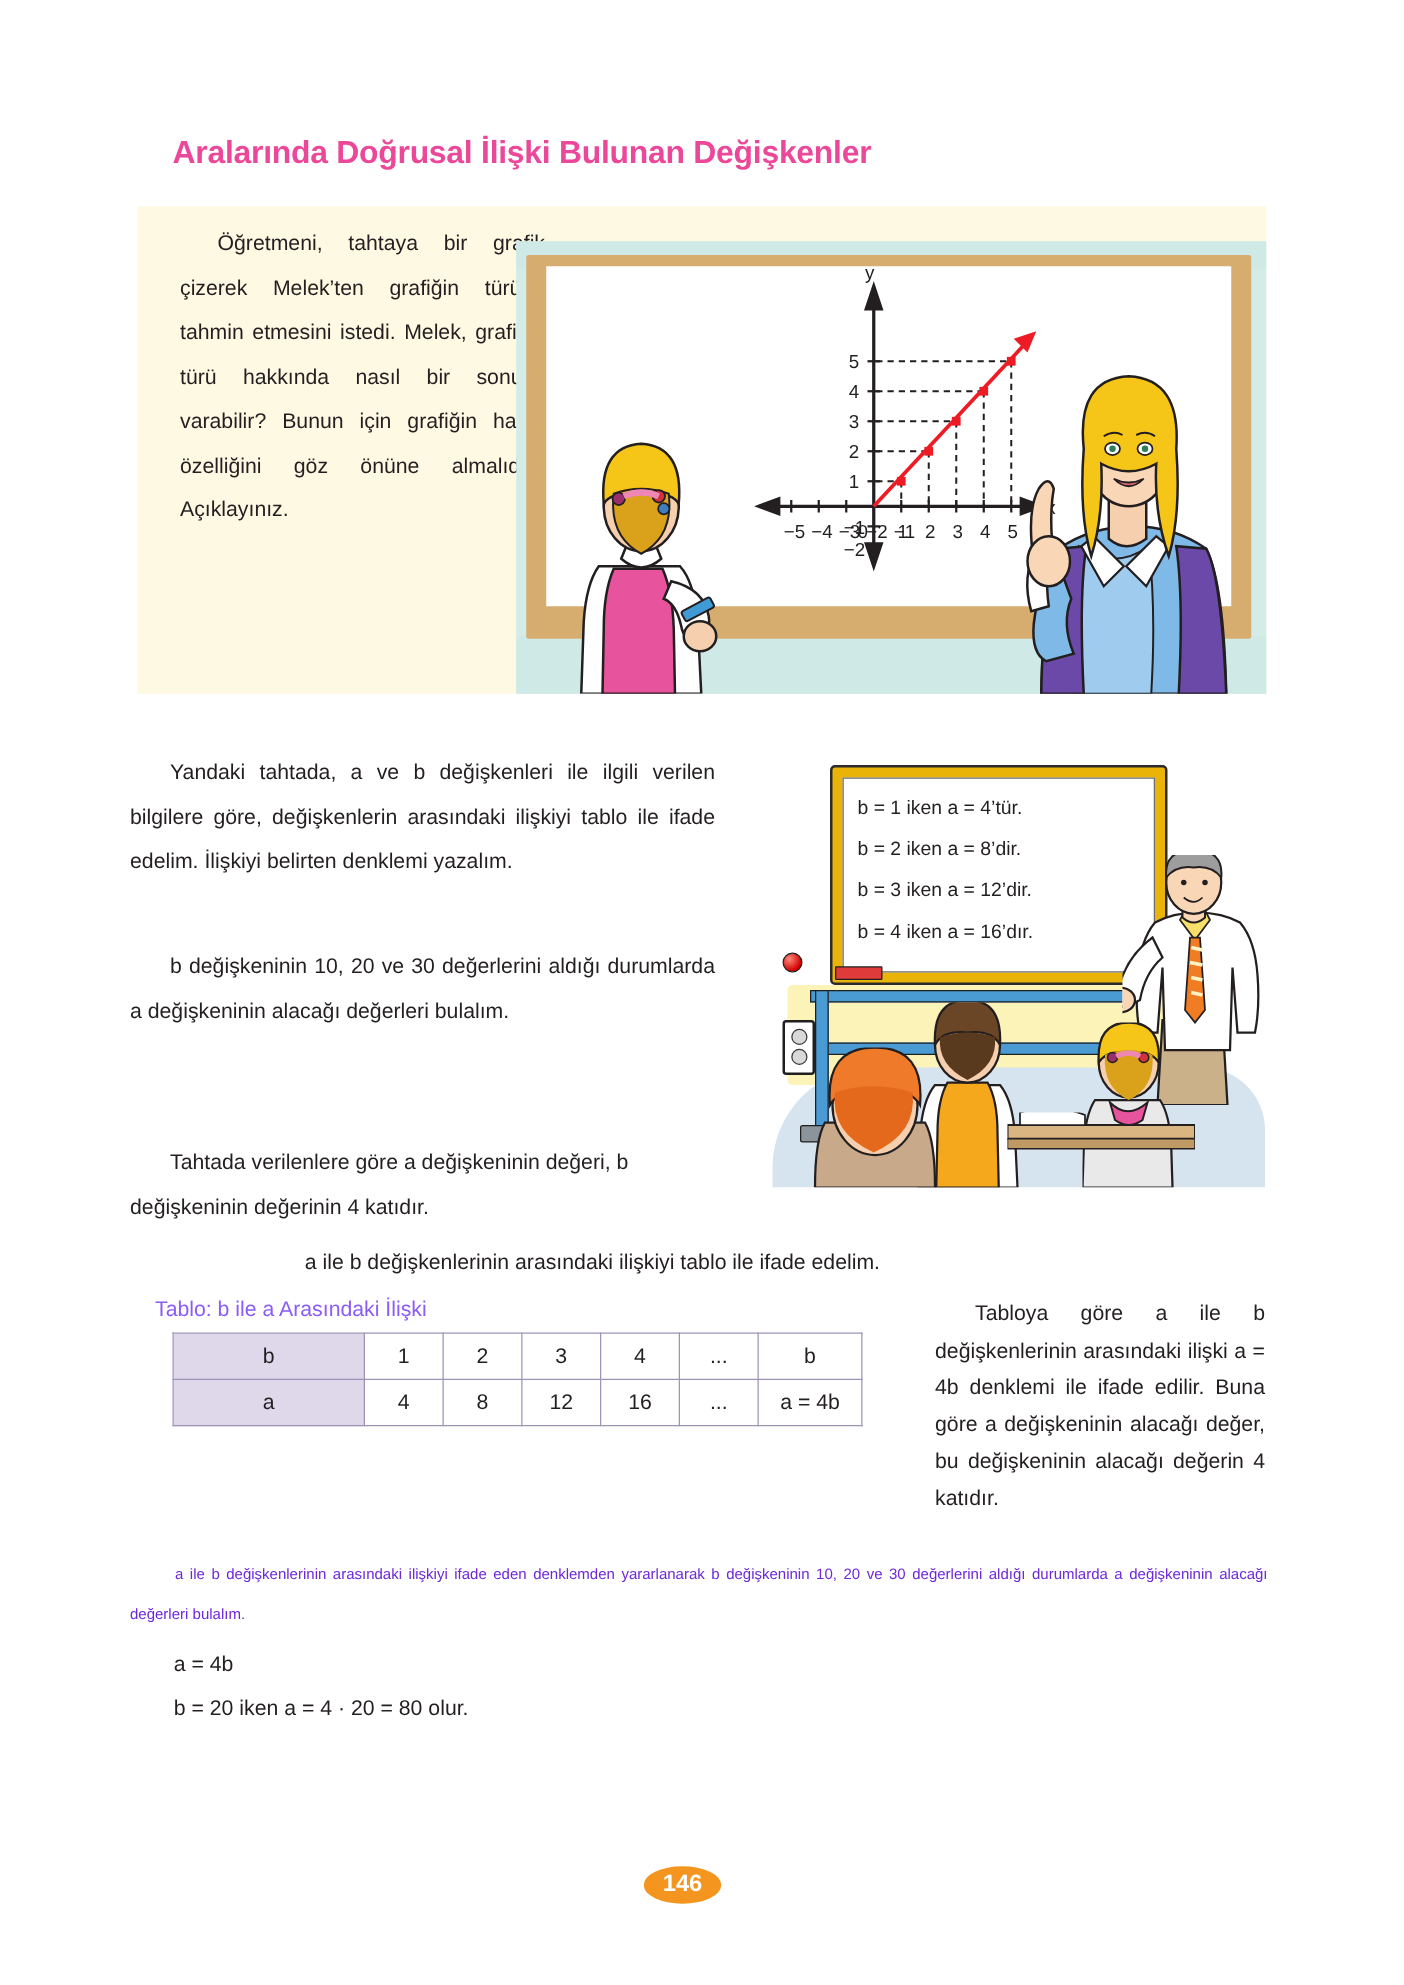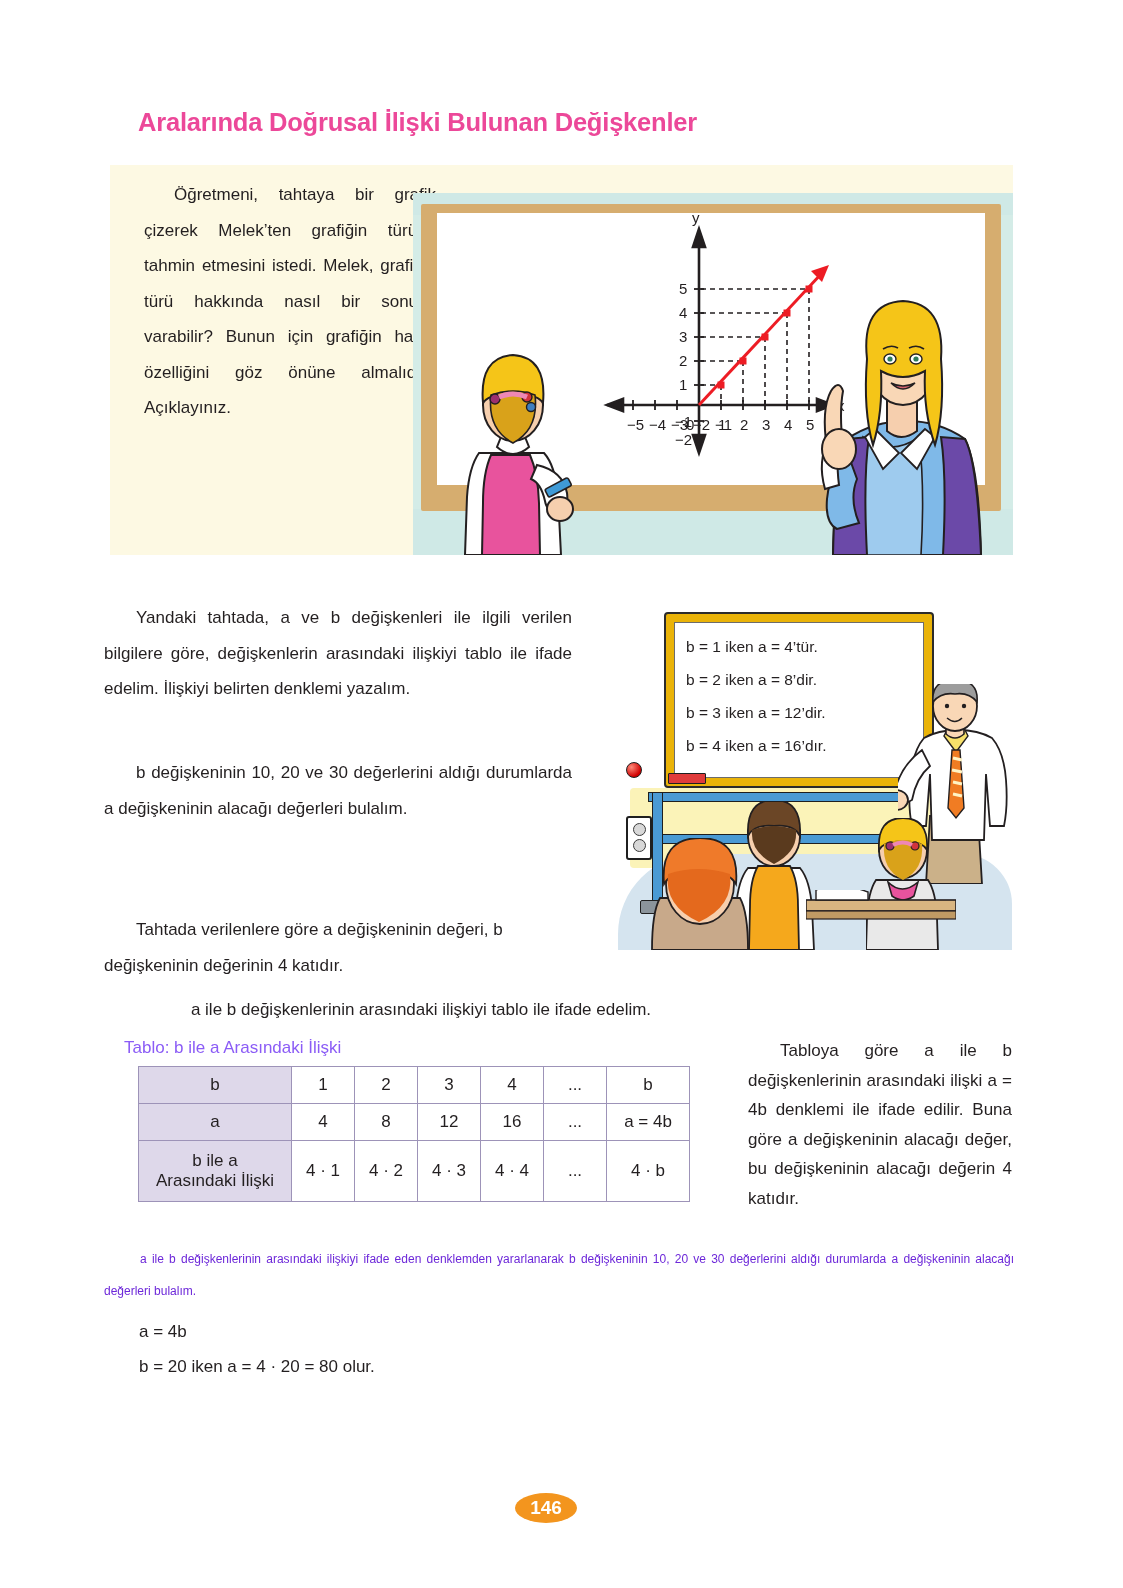--- a/index.html
+++ b/index.html
@@ -88,21 +88,21 @@
   .para {
     position: absolute;
     font-size: 17px;
     line-height: 35.5px;
     text-align: justify;
     color: #231f20;
   }
   .p-mid1 { left: 104px; top: 600px; width: 468px; text-indent: 32px; }
   .p-mid2 { left: 104px; top: 755px; width: 468px; text-indent: 32px; }
   .p-mid3 { left: 104px; top: 912px; width: 468px; text-indent: 32px; text-align: left; }
-  .p-mid4 { left: 104px; top: 992px; width: 600px; text-indent: 34px; text-align: center; }
+  .p-mid4 { left: 104px; top: 992px; width: 600px; text-indent: 34px; text-align: right; }
 
   
   .scene2 {
     position: absolute;
     left: 608px;
     top: 602px;
     width: 404px;
     height: 348px;
     overflow: hidden;
     background: #ffffff;
@@ -519,32 +519,20 @@
   </tr>
   <tr>
     <td class="hdr">a</td>
     <td class="val">4</td>
     <td class="val">8</td>
     <td class="val">12</td>
     <td class="val">16</td>
     <td class="val">...</td>
     <td class="last">a = 4b</td>
   </tr>
-  <tr class="tall">
-    <td class="hdr">
-      <div>b ile a</div>
-      <div>Arasındaki İlişki</div>
-    </td>
-    <td class="val">4 · 1</td>
-    <td class="val">4 · 2</td>
-    <td class="val">4 · 3</td>
-    <td class="val">4 · 4</td>
-    <td class="val">...</td>
-    <td class="last">4 · b</td>
-  </tr>
 </tbody>
   </table>
 
 <div class="side-text">Tabloya göre a ile b değişkenlerinin arasındaki ilişki a = 4b denklemi ile ifade edilir. Buna göre a değişkeninin alacağı değer, bu değişkeninin alacağı değerin 4 katıdır.</div>
 
 <div class="p-bottom">a ile b değişkenlerinin arasındaki ilişkiyi ifade eden denklemden yararlanarak b değişkeninin 10, 20 ve 30 değerlerini aldığı durumlarda a değişkeninin alacağı değerleri bulalım.</div>
 
 <div class="eq-list">
   <div>a = 4b</div>
   <div>b = 20 iken a = 4 · 20 = 80 olur.</div>

